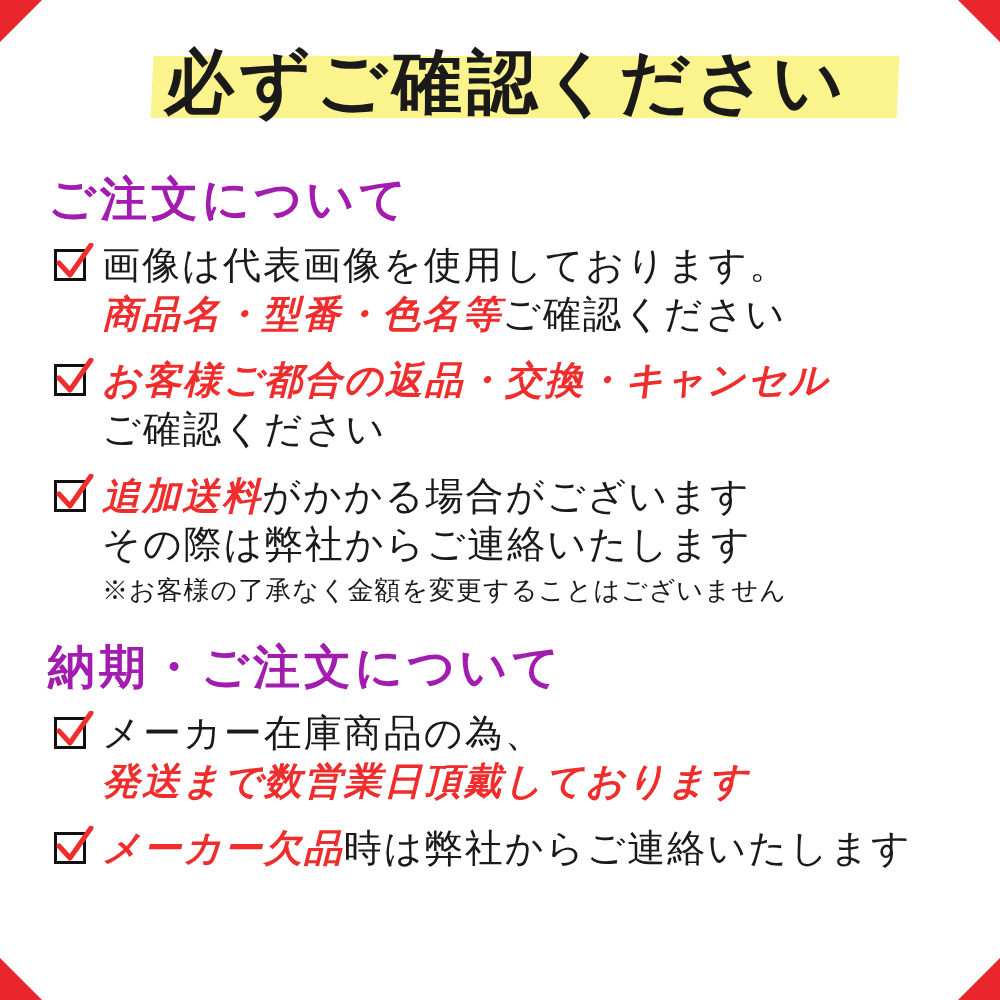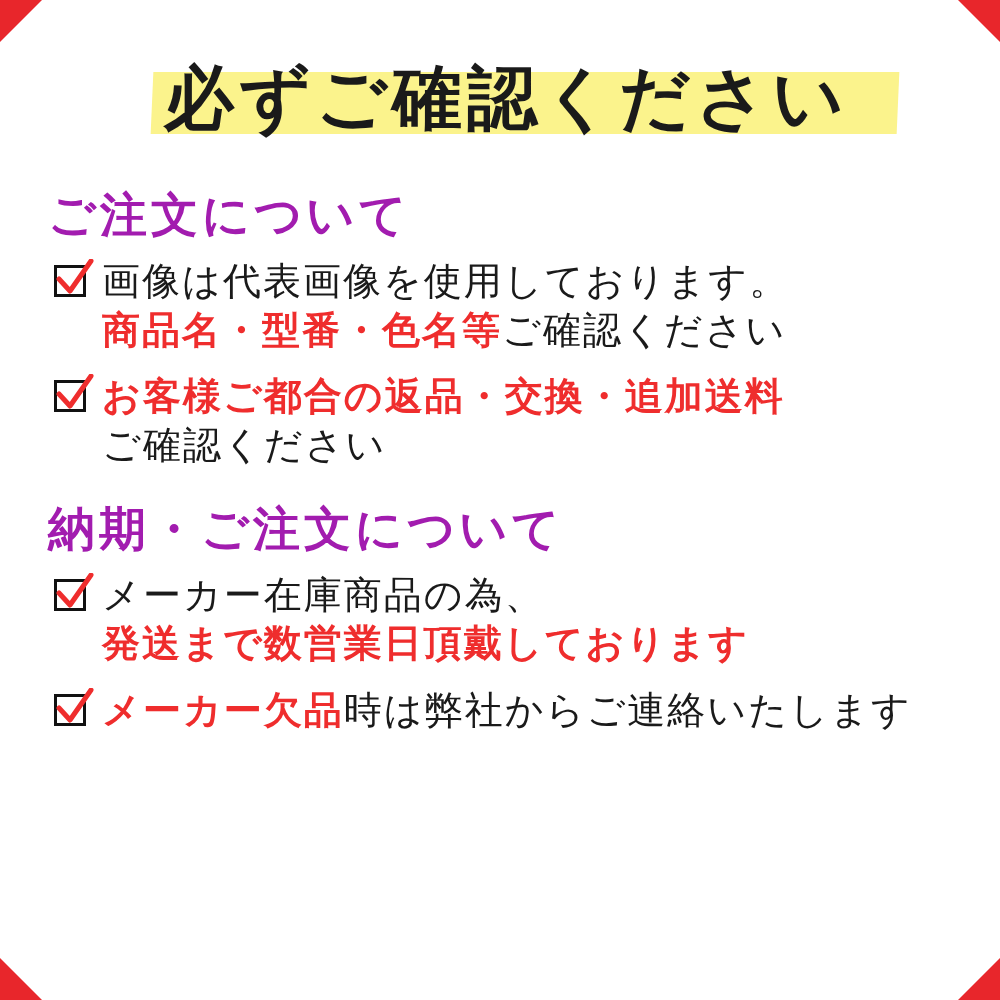--- a/index.html
+++ b/index.html
@@ -39,21 +39,21 @@
   }
   .corner.br {
     bottom: 0; right: 0;
     border-bottom: 42px solid #e8262b;
     border-left: 42px solid transparent;
   }
 
   .page {
     position: absolute;
     inset: 0;
-    padding: 46px 42px 20px 42px;
+    padding: 30px 42px 20px 42px;
     box-sizing: border-box;
   }
 
   
   .title-wrap {
     position: relative;
     height: 112px;
     margin-left: 100px;
     margin-right: 60px;
   }
@@ -128,20 +128,21 @@
     font-size: 38px;
     line-height: 1.28;
     letter-spacing: 2px;
     color: #1a1a1a;
     white-space: nowrap;
     font-family: "DejaVu Serif", "Liberation Serif", serif;
   }
   .line.red, .seg.red {
     color: #ef2d2d;
     font-weight: bold;
+    font-style: italic;
   }
   .seg {
     display: inline;
   }
   .note {
     font-size: 26px;
     letter-spacing: 1px;
     color: #1a1a1a;
     margin-top: 4px;
     white-space: nowrap;
@@ -178,22 +179,35 @@
         </div>
       </div>
       <div class="item">
         <div class="check">
           <div class="box"></div>
           <svg class="tick" viewBox="0 0 38 40">
             <path d="M3 20 L14 32 L35 2" stroke="#ef2d2d" stroke-width="5" fill="none" stroke-linecap="round" stroke-linejoin="round"></path>
           </svg>
         </div>
         <div class="lines">
-          <div class="line"><span class="seg red">お客様ご都合の返品・交換・追加送料</span></div>
+          <div class="line"><span class="seg red">お客様ご都合の返品・交換・キャンセル</span></div>
           <div class="line"><span class="seg">ご確認ください</span></div>
+        </div>
+      </div>
+      <div class="item">
+        <div class="check">
+          <div class="box"></div>
+          <svg class="tick" viewBox="0 0 38 40">
+            <path d="M3 20 L14 32 L35 2" stroke="#ef2d2d" stroke-width="5" fill="none" stroke-linecap="round" stroke-linejoin="round"></path>
+          </svg>
+        </div>
+        <div class="lines">
+          <div class="line"><span class="seg red">追加送料</span><span class="seg">がかかる場合がございます</span></div>
+          <div class="line"><span class="seg">その際は弊社からご連絡いたします</span></div>
+          <div class="note">※お客様の了承なく金額を変更することはございません</div>
         </div>
       </div>
       <div class="section-head second">納期・ご注文について</div>
       <div class="item">
         <div class="check">
           <div class="box"></div>
           <svg class="tick" viewBox="0 0 38 40">
             <path d="M3 20 L14 32 L35 2" stroke="#ef2d2d" stroke-width="5" fill="none" stroke-linecap="round" stroke-linejoin="round"></path>
           </svg>
         </div>

